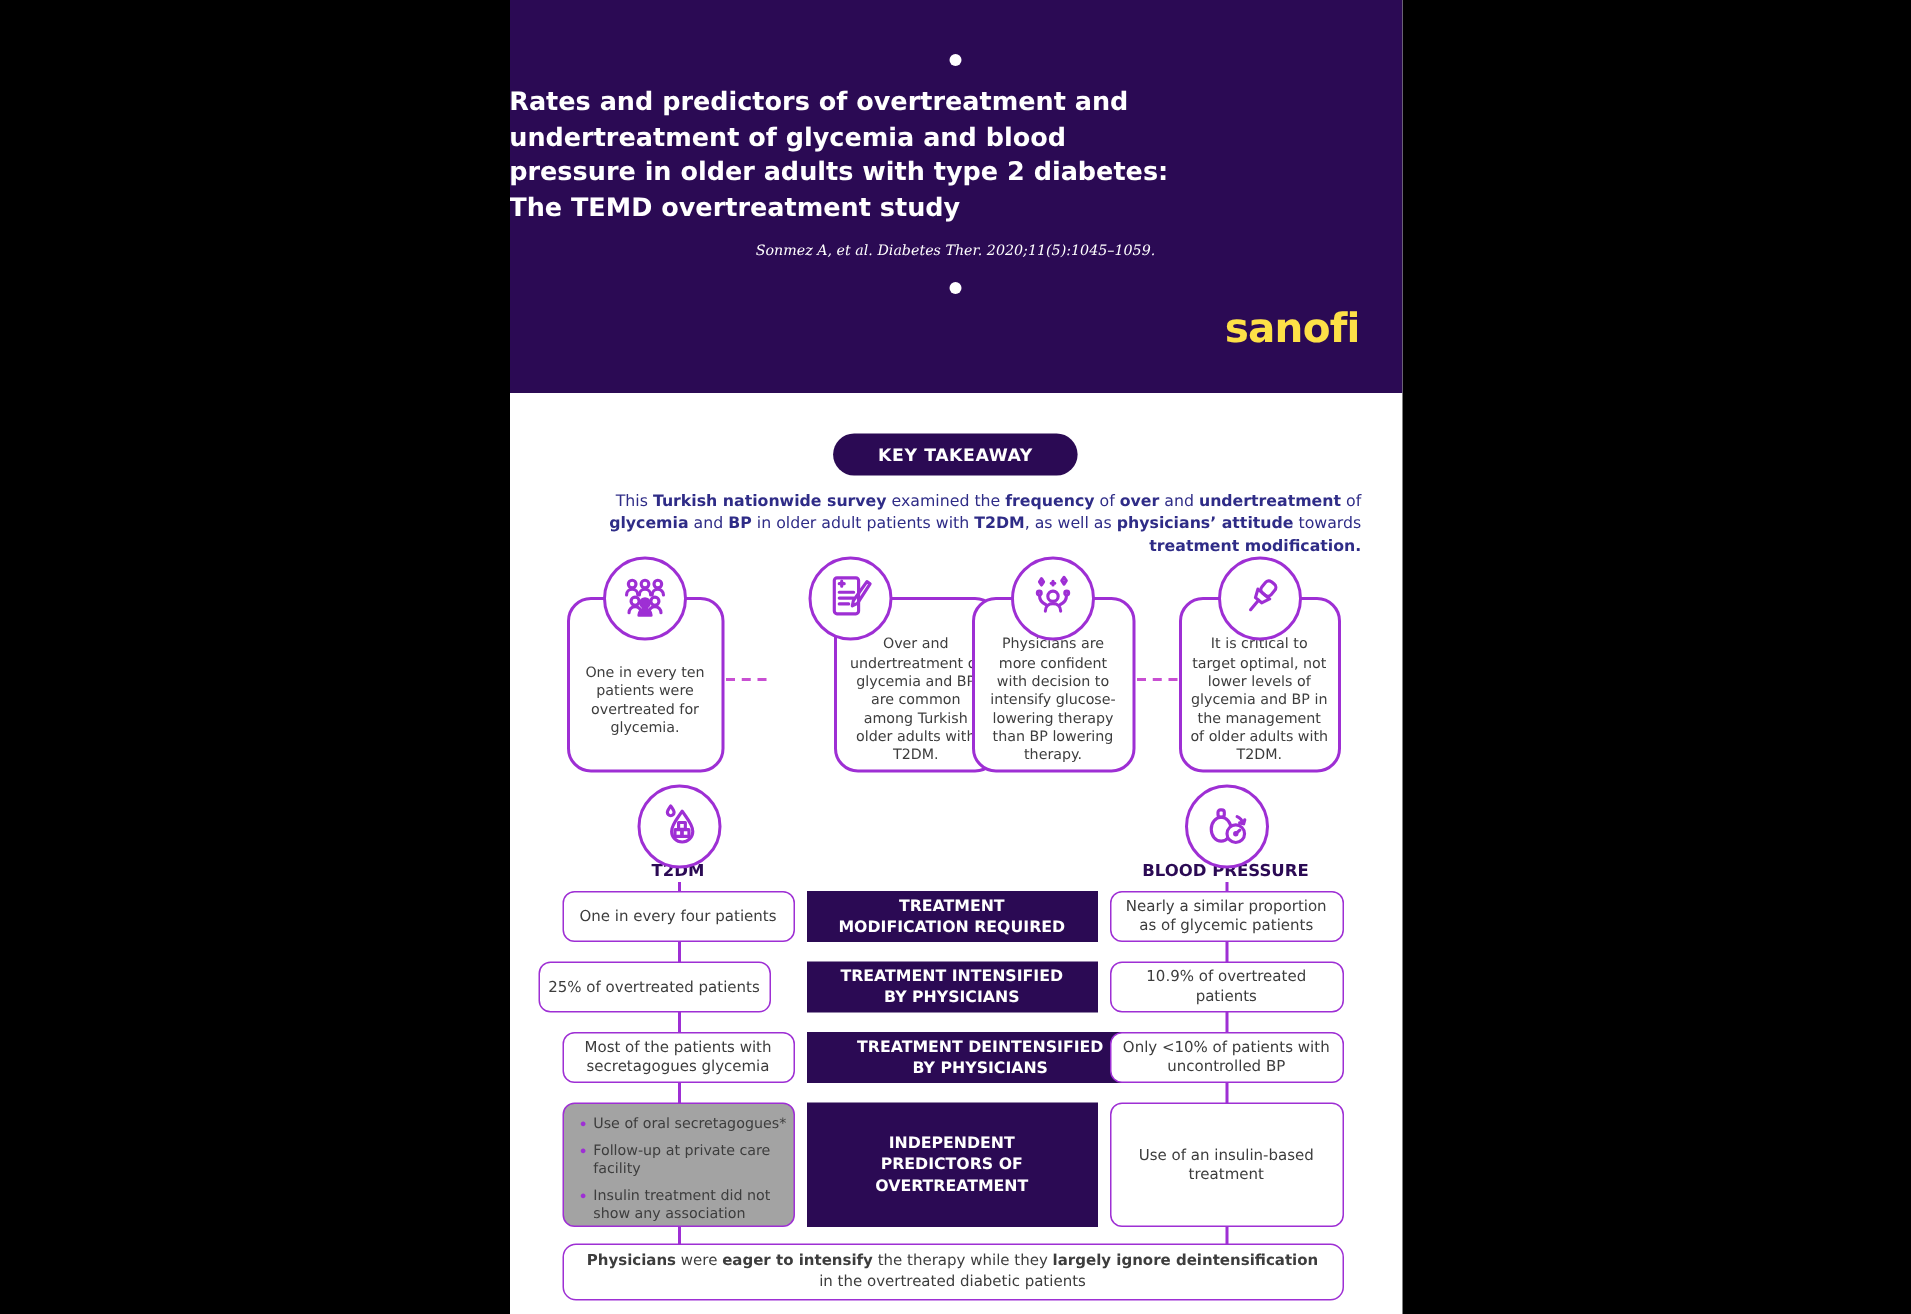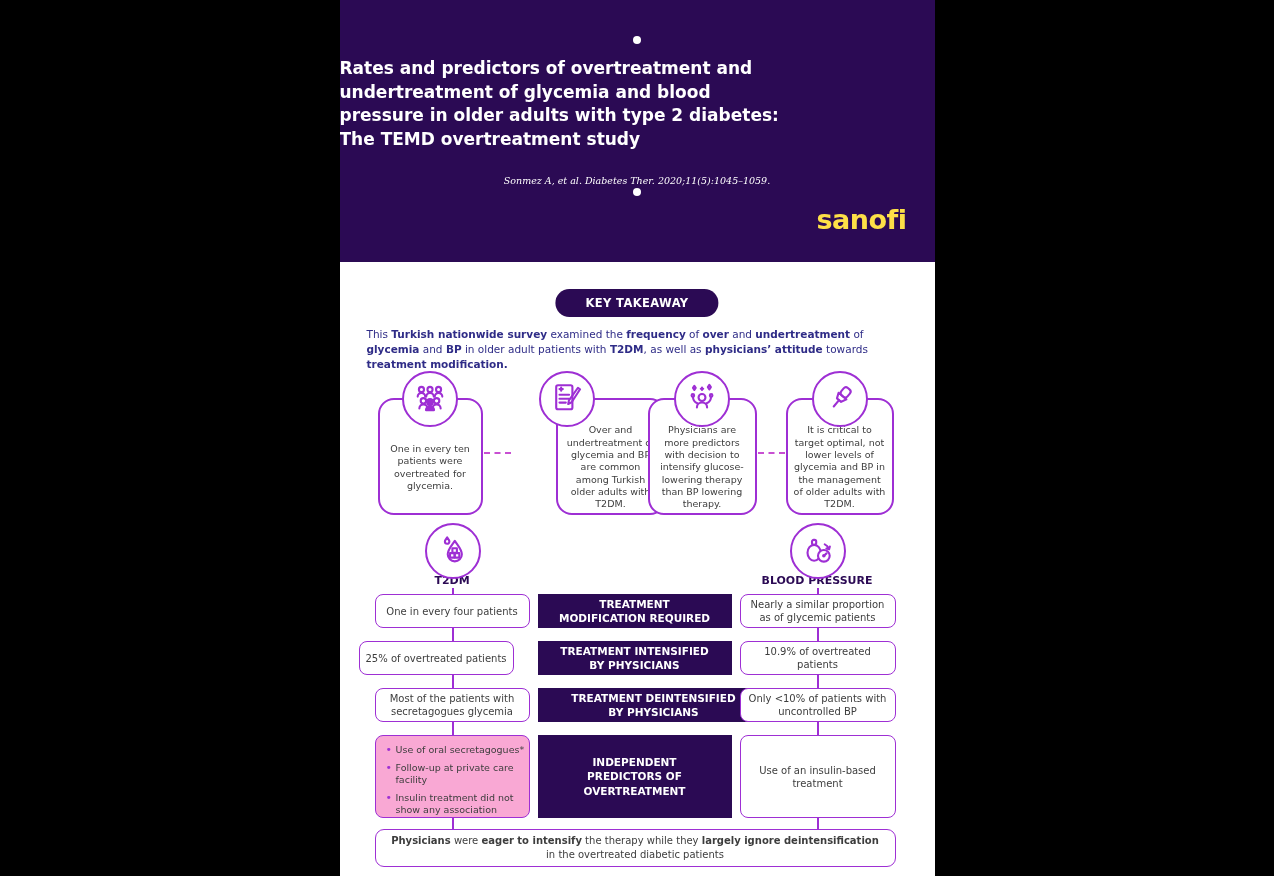--- a/index.html
+++ b/index.html
@@ -14,49 +14,49 @@
   body{background:#000;font-family:"DejaVu Sans",sans-serif;}
   .paper{position:relative;width:595px;height:876px;margin:0 auto;background:#fff;overflow:hidden;}
 
   
   .header{position:absolute;left:0;top:0;width:595px;height:262px;background:var(--dk);}
   .dot{position:absolute;left:50%;transform:translateX(-50%);width:8px;height:8px;border-radius:50%;background:#fff;}
   .dot-top{top:36px;}
   .dot-bottom{top:188px;}
   .title{position:absolute;top:57px;left:0;width:100%;color:#fff;
          font-weight:bold;font-size:17px;line-height:23.5px;white-space:pre-line;}
-  .citation{position:absolute;top:175px;left:0;width:100%;text-align:center;color:#fff;
+  .citation{position:absolute;top:162px;left:0;width:100%;text-align:center;color:#fff;
             font-family:"DejaVu Serif",serif;font-style:italic;font-size:9.5px;}
   .logo{position:absolute;right:28px;top:204px;color:#fde047;font-size:27px;font-weight:bold;letter-spacing:-.5px;}
 
   
   .badge{position:absolute;left:50%;transform:translateX(-50%);top:289px;background:var(--dk);
          color:#fff;font-weight:bold;font-size:11.5px;letter-spacing:.4px;
          padding:7px 30px;border-radius:14px;white-space:nowrap;}
-  .takeaway{position:absolute;top:327px;left:27px;width:541px;text-align:left;
+  .takeaway{position:absolute;top:327px;left:27px;width:541px;text-align:right;
             font-size:10.5px;line-height:1.42;color:var(--tk);}
   .takeaway b{font-weight:bold;}
 
   
   .card{position:absolute;top:398px;height:117px;background:#fff;border:2px solid var(--pu);
         border-radius:16px;display:flex;align-items:center;justify-content:center;
         padding:30px 6px 8px 6px;text-align:center;font-size:9.5px;line-height:1.3;color:var(--ink);z-index:2;}
   .icon-circle{position:absolute;width:56px;height:56px;border-radius:50%;background:#fff;
                border:2px solid var(--pu);display:flex;align-items:center;justify-content:center;z-index:3;}
   .dash{position:absolute;top:452px;height:0;border-top:2px dashed var(--dash);z-index:1;}
 
   
   .col-label{position:absolute;top:574px;font-weight:bold;font-size:11px;color:var(--dk);text-align:center;z-index:2;}
   .vline{position:absolute;width:2px;background:var(--pu);z-index:0;}
   .wbox{position:absolute;background:#fff;border:1.5px solid var(--pu);border-radius:8px;
         display:flex;align-items:center;justify-content:center;text-align:center;
         font-size:10px;line-height:1.3;color:var(--ink);white-space:pre-line;z-index:2;padding:3px 6px;}
   .dbox{position:absolute;background:var(--dk);color:#fff;display:flex;align-items:center;justify-content:center;
         text-align:center;font-weight:bold;font-size:10.5px;line-height:1.35;white-space:pre-line;z-index:2;}
-  .bullets{position:absolute;left:35px;top:735px;width:155px;height:83px;background:#f9a8d4;
+  .bullets{position:absolute;left:35px;top:735px;width:155px;height:83px;background:#a3a3a3;
            border:1.5px solid var(--pu);border-radius:8px;z-index:2;padding:8px 4px 6px 8px;}
   .bullets ul{list-style:none;}
   .bullets li{position:relative;padding-left:12px;font-size:9.5px;line-height:1.25;color:var(--ink);
               margin-bottom:6px;white-space:pre-line;}
   .bullets li::before{content:"\2022";color:var(--pu);position:absolute;left:2px;top:-1px;font-size:11px;}
   .footerbox{position:absolute;left:35px;top:829px;width:521px;height:37px;background:#fff;
              border:1.5px solid var(--pu);border-radius:9px;display:flex;align-items:center;justify-content:center;
              text-align:center;font-size:10px;line-height:1.4;color:var(--ink);z-index:2;padding:18px 14px;}
   .footerbox b{font-weight:bold;}
 
@@ -128,21 +128,21 @@
     </svg>
   </div>
 
   <div class="card" style="left:38px;width:105px;">
     <span>One in every ten patients were overtreated for glycemia.</span>
   </div>
   <div class="card" style="left:172px;width:110px;margin-left:44px;">
     <span>Over and undertreatment of glycemia and BP are common among Turkish older adults with T2DM.</span>
   </div>
   <div class="card" style="left:308px;width:109px;">
-    <span>Physicians are more predictors with decision to intensify glucose-lowering therapy than BP lowering therapy.</span>
+    <span>Physicians are more confident with decision to intensify glucose-lowering therapy than BP lowering therapy.</span>
   </div>
   <div class="card" style="left:446px;width:108px;">
     <span>It is critical to target optimal, not lower levels of glycemia and BP in the management of older adults with T2DM.</span>
   </div>
 
   <div class="dash" style="left:144px;width:27px;"></div>
   <div class="dash" style="left:283px;width:24px;"></div>
   <div class="dash" style="left:418px;width:27px;"></div>
 
   <div class="vline" style="left:112px;top:588px;height:248px;"></div>

